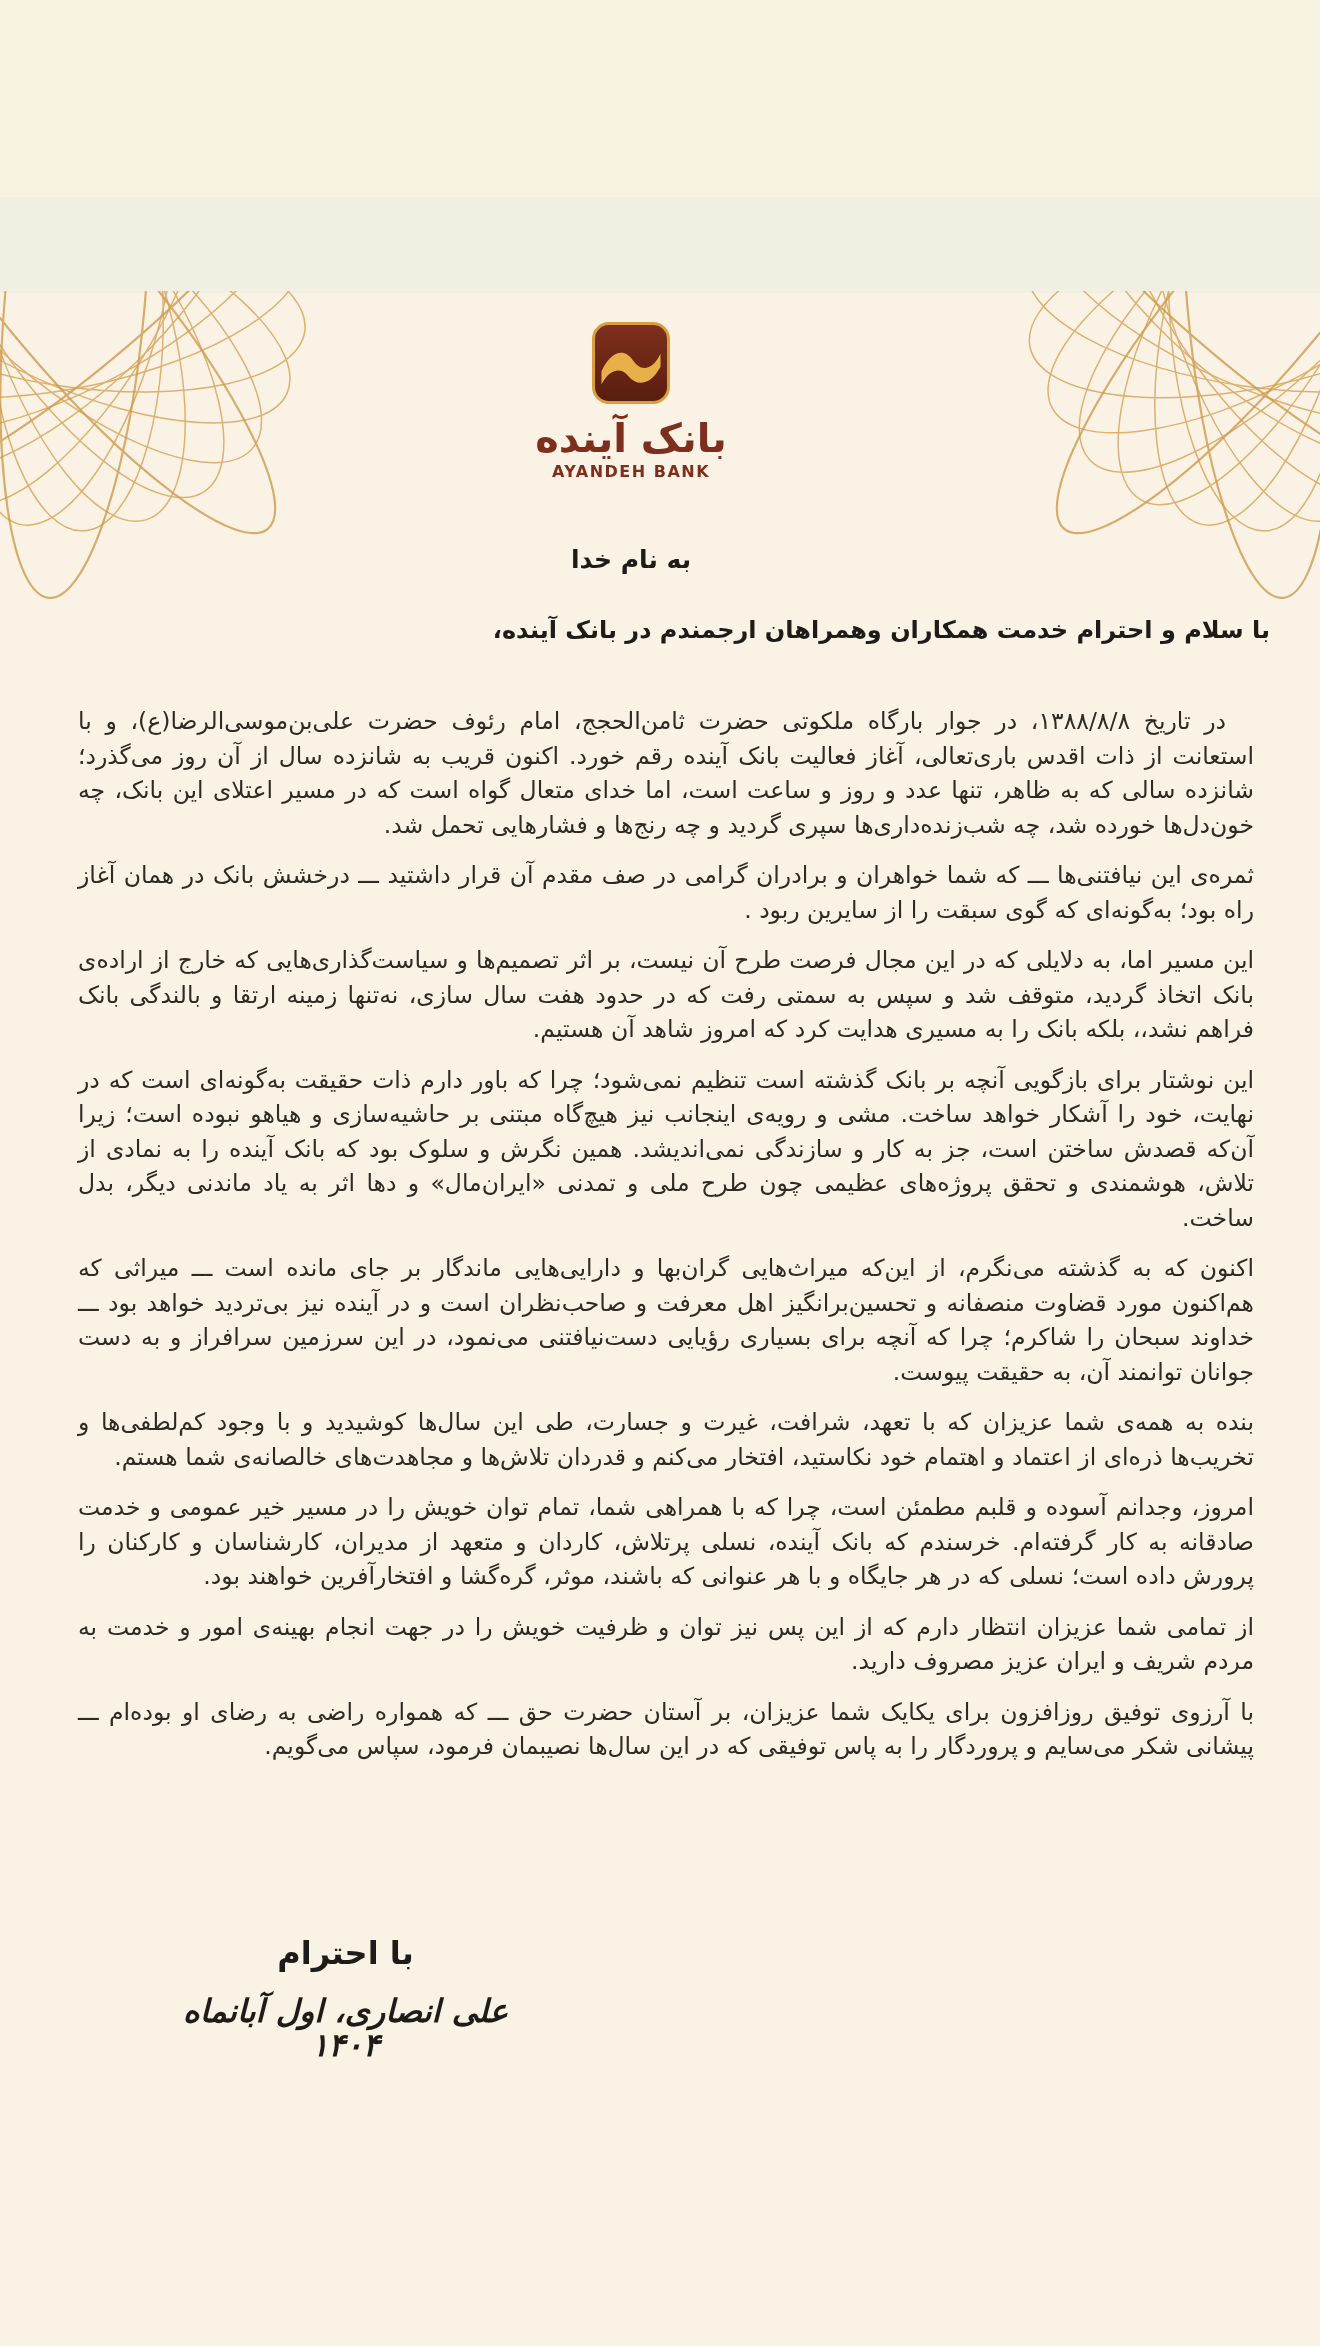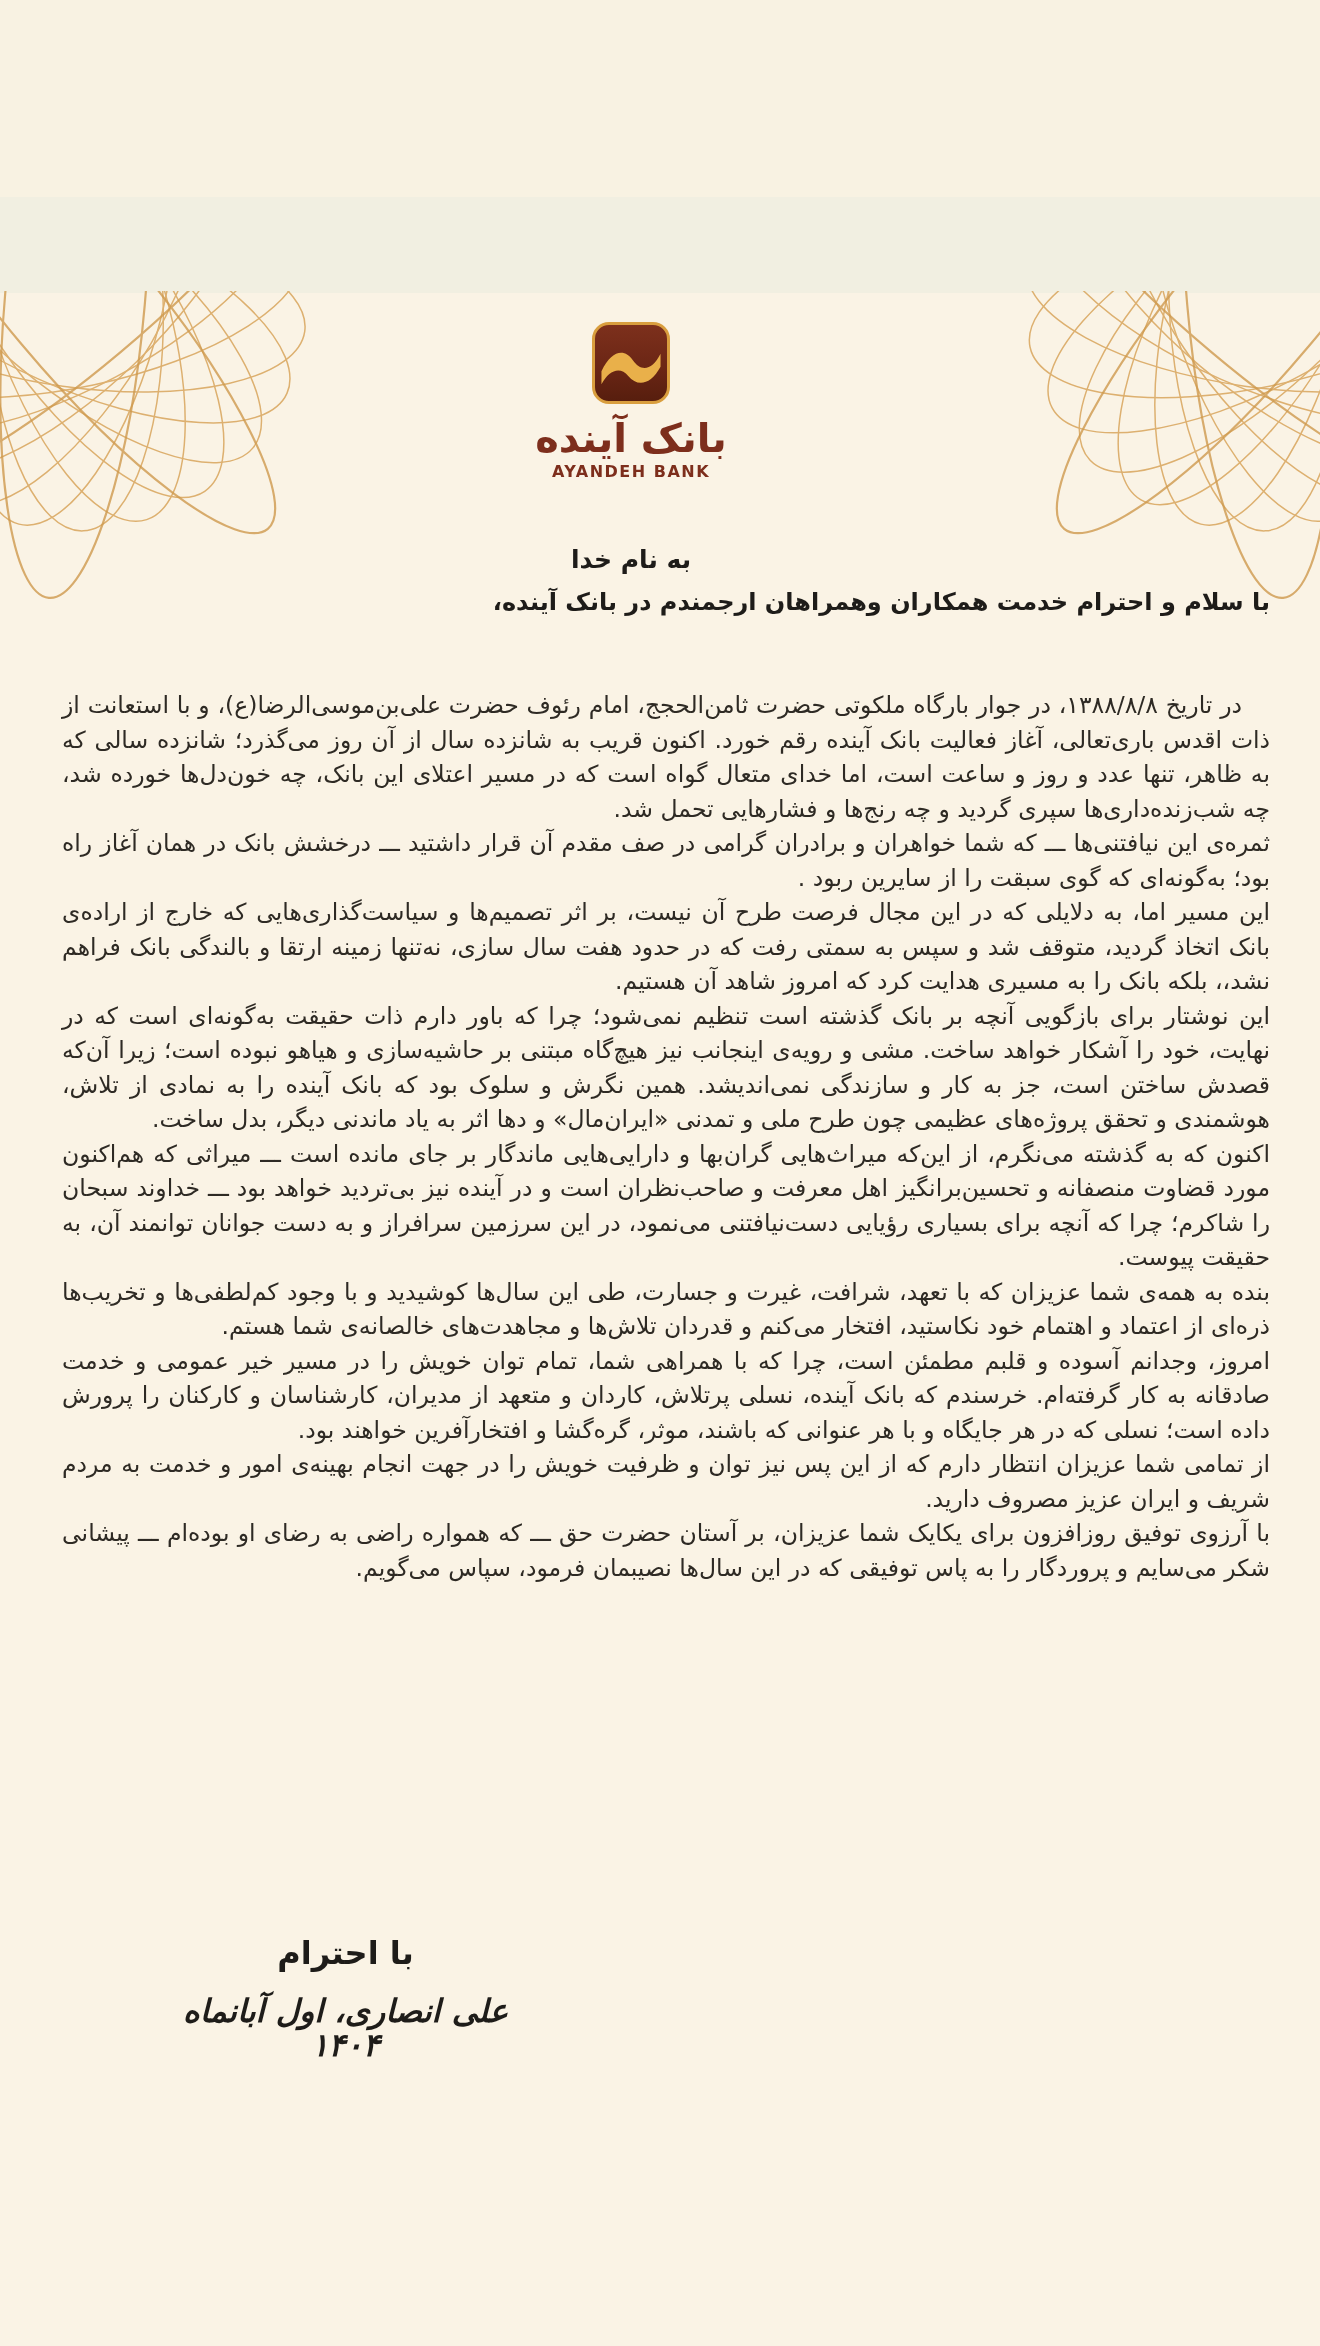--- a/index.html
+++ b/index.html
@@ -23,29 +23,29 @@
     border:3px solid #d99e3e;border-radius:17px;overflow:hidden;
   }
   .brand-fa{margin-top:8px;font-size:40px;line-height:44px;font-weight:bold;color:#7d2e1c;direction:rtl;}
   .brand-en{margin-top:2px;font-size:16px;font-weight:bold;color:#7d2e1c;letter-spacing:1.5px;}
 
   .bismillah{
     position:absolute;top:545px;left:0;width:100%;text-align:center;transform:translateX(-35px);
     font-weight:bold;font-size:25px;color:#1e1c19;direction:rtl;
   }
   .salutation{
-    position:absolute;top:588px;right:62px;left:62px;text-align:right;
+    position:absolute;top:616px;right:62px;left:62px;text-align:right;
     font-weight:bold;font-size:24px;color:#1e1c19;direction:rtl;
   }
   .body-text{
     position:absolute;top:688px;right:62px;left:62px;
     direction:rtl;text-align:justify;
     font-size:23.5px;line-height:34.5px;color:#2e2a24;
   }
-  .body-text p{margin:0;padding:0;}
+  .body-text p{margin:16px;padding:0;}
   .body-text p.indent{text-indent:28px;}
 
   .closing{
     position:absolute;top:1936px;left:168px;width:355px;text-align:center;
     direction:rtl;color:#1e1c19;font-weight:bold;font-size:32px;line-height:34px;
   }
   .closing .sig{margin-top:24px;font-style:italic;}
 </style>
 </head>
 <body>

